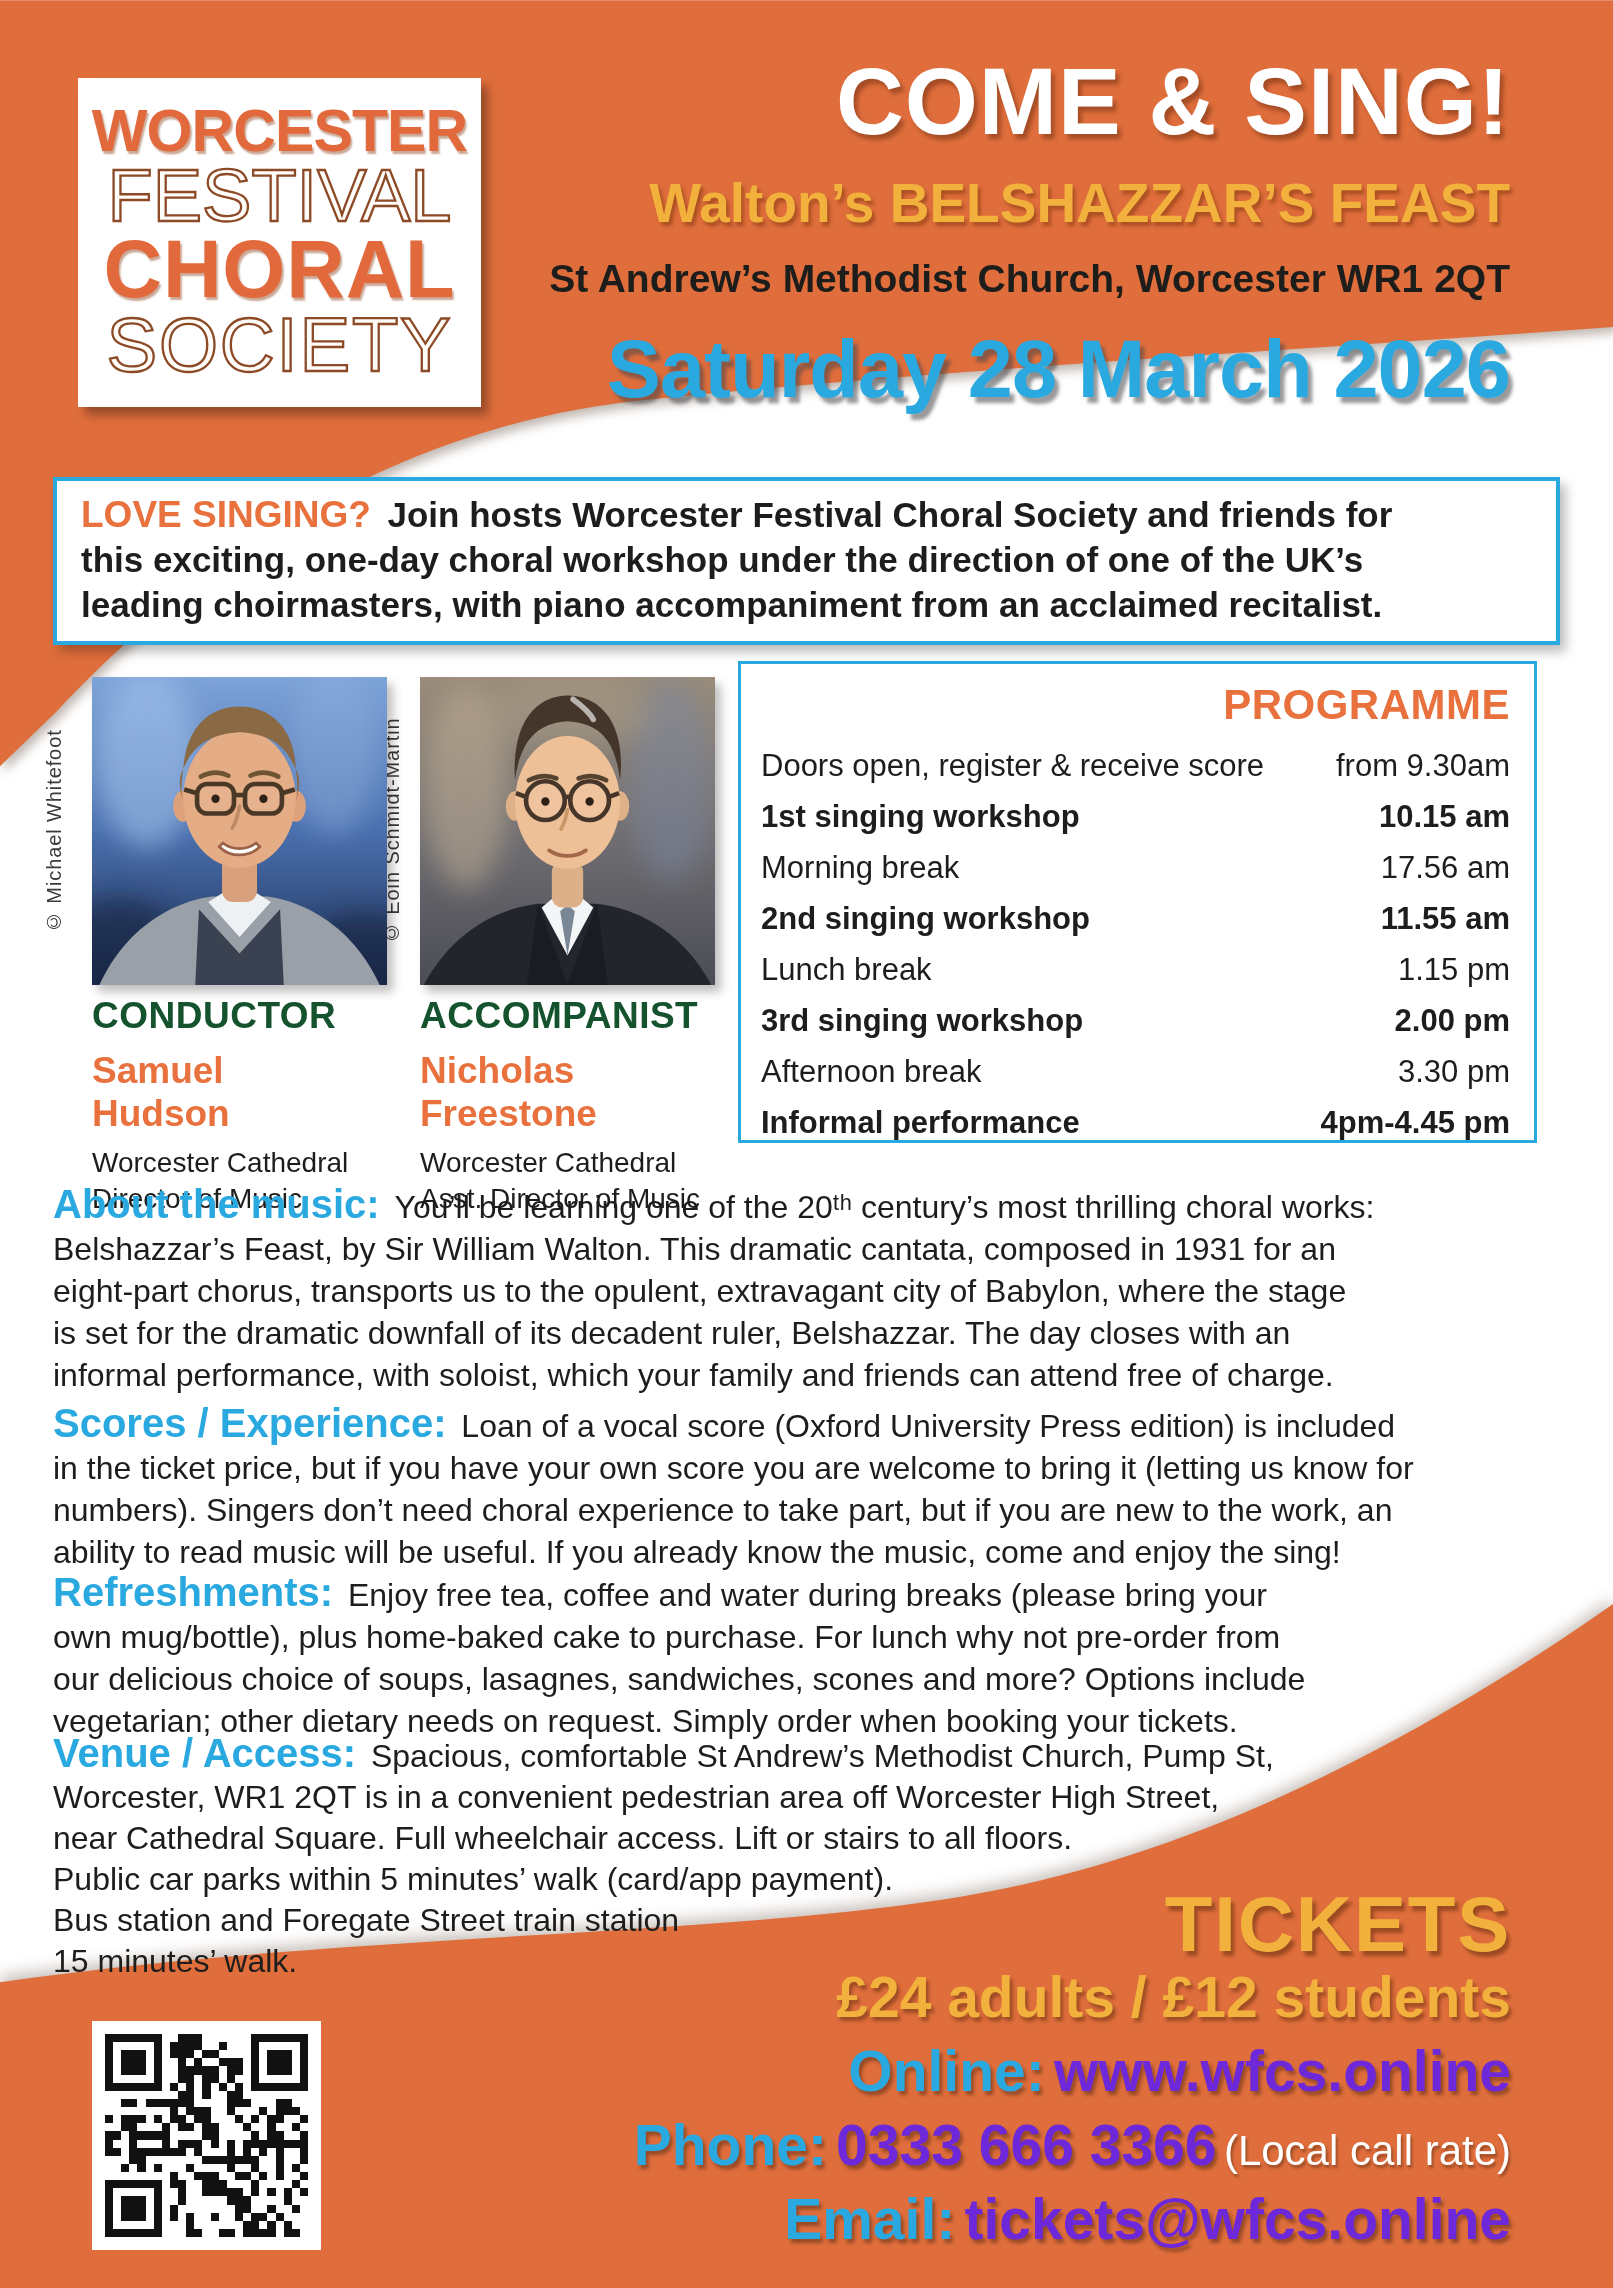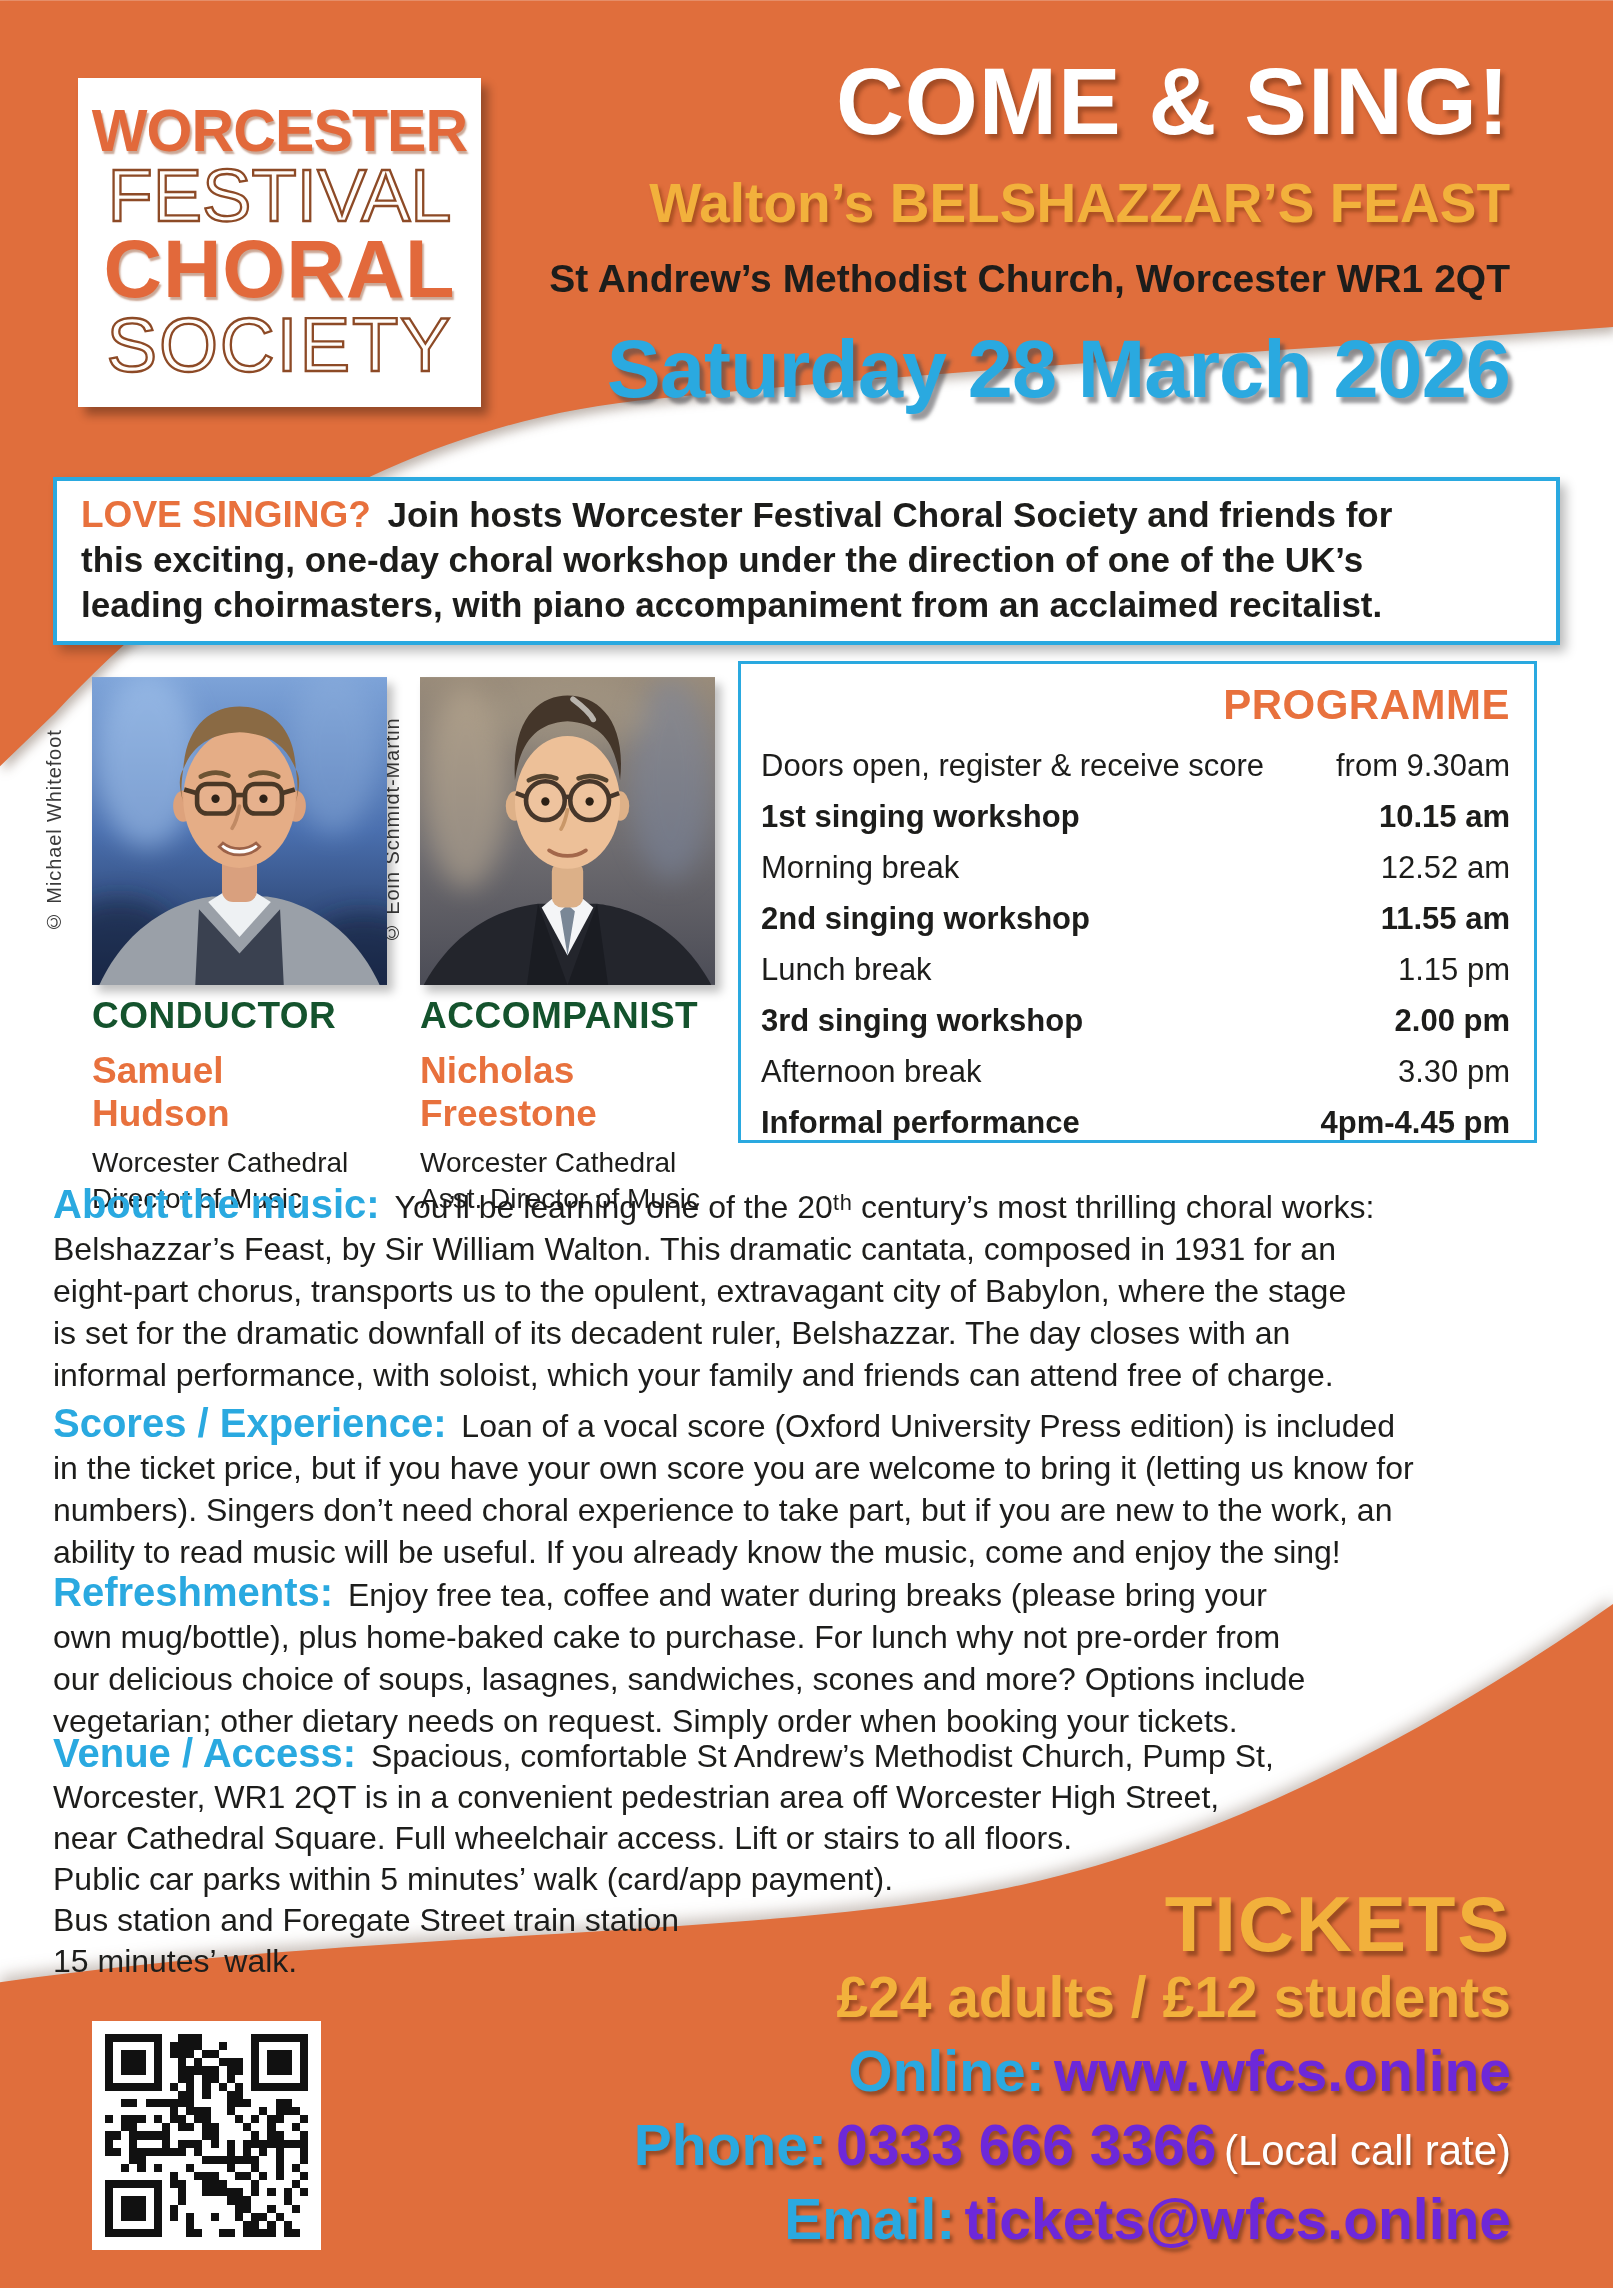--- a/index.html
+++ b/index.html
@@ -241,21 +241,21 @@
     <div class="prow">
       <span>Doors open, register &amp; receive score</span>
         <span>from 9.30am</span>
     </div>
     <div class="prow strong">
       <span>1st singing workshop</span>
         <span>10.15 am</span>
     </div>
     <div class="prow">
       <span>Morning break</span>
-        <span>12.52 am</span>
+        <span>17.56 am</span>
     </div>
     <div class="prow strong">
       <span>2nd singing workshop</span>
         <span>11.55 am</span>
     </div>
     <div class="prow">
       <span>Lunch break</span>
         <span>1.15 pm</span>
     </div>
     <div class="prow strong">

